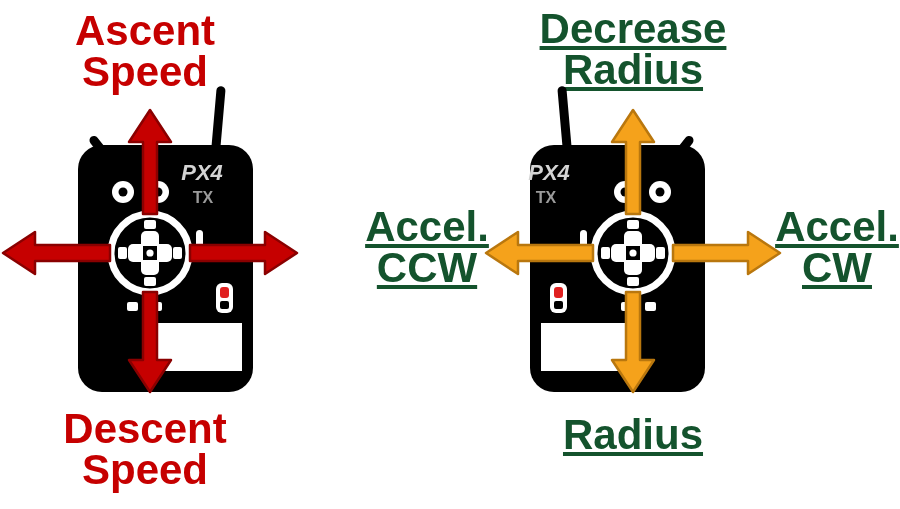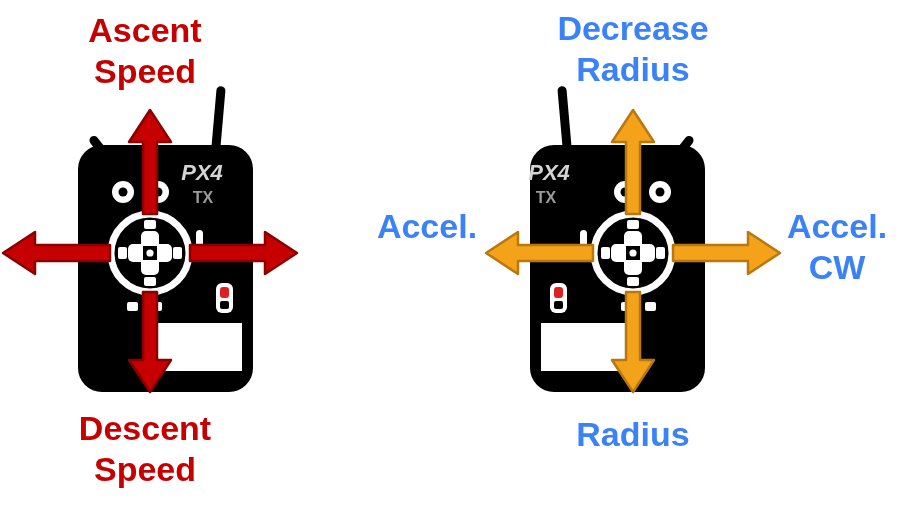--- a/index.html
+++ b/index.html
@@ -8,26 +8,26 @@
     background:#ffffff;
     font-family:"Liberation Sans", sans-serif;
     overflow:hidden;
   }
   .stage { position:relative; width:900px; height:509px; background:#fff; }
   .tx-svg { position:absolute; }
   .label {
     position:absolute;
     text-align:center;
     font-weight:bold;
-    font-size:34px;
+    font-size:42px;
     line-height:41px;
     letter-spacing:0;
   }
   .red    { color:#c60000; }   
-  .orange { color:#3b82f6; }   
+  .orange { color:#14532d;text-decoration:underline; }   
   .brand {
     font-family:"Liberation Sans", sans-serif;
     font-style:italic; font-weight:bold; font-size:22px;
     fill:#d4d4d4; text-anchor:middle;
   }
   .txlabel {
     font-family:"Liberation Sans", sans-serif;
     font-weight:bold; font-size:16px;
     fill:#9b9b9b; text-anchor:middle;
   }
@@ -48,20 +48,21 @@
 
   <div class="label orange" style="left:508px; top:8px; width:250px;">
     <div>Decrease</div>
     <div>Radius</div>
   </div>
   <div class="label orange" style="left:508px; top:414px; width:250px;">
     <div>Radius</div>
   </div>
   <div class="label orange" style="left:347px; top:206px; width:160px;">
     <div>Accel.</div>
+    <div>CCW</div>
   </div>
   <div class="label orange" style="left:757px; top:206px; width:160px;">
     <div>Accel.</div>
     <div>CW</div>
   </div>
 
   <svg class="tx-svg" style="left:0; top:80px;" width="300" height="316" viewBox="0 0 300 316">
     <g>
       <rect x="214" y="6" width="9" height="66" rx="4.5" fill="#000" transform="rotate(5 218 38)"></rect>
       <rect x="94" y="54" width="9" height="26" rx="4.5" fill="#000" transform="rotate(-38 99 66)"></rect>

